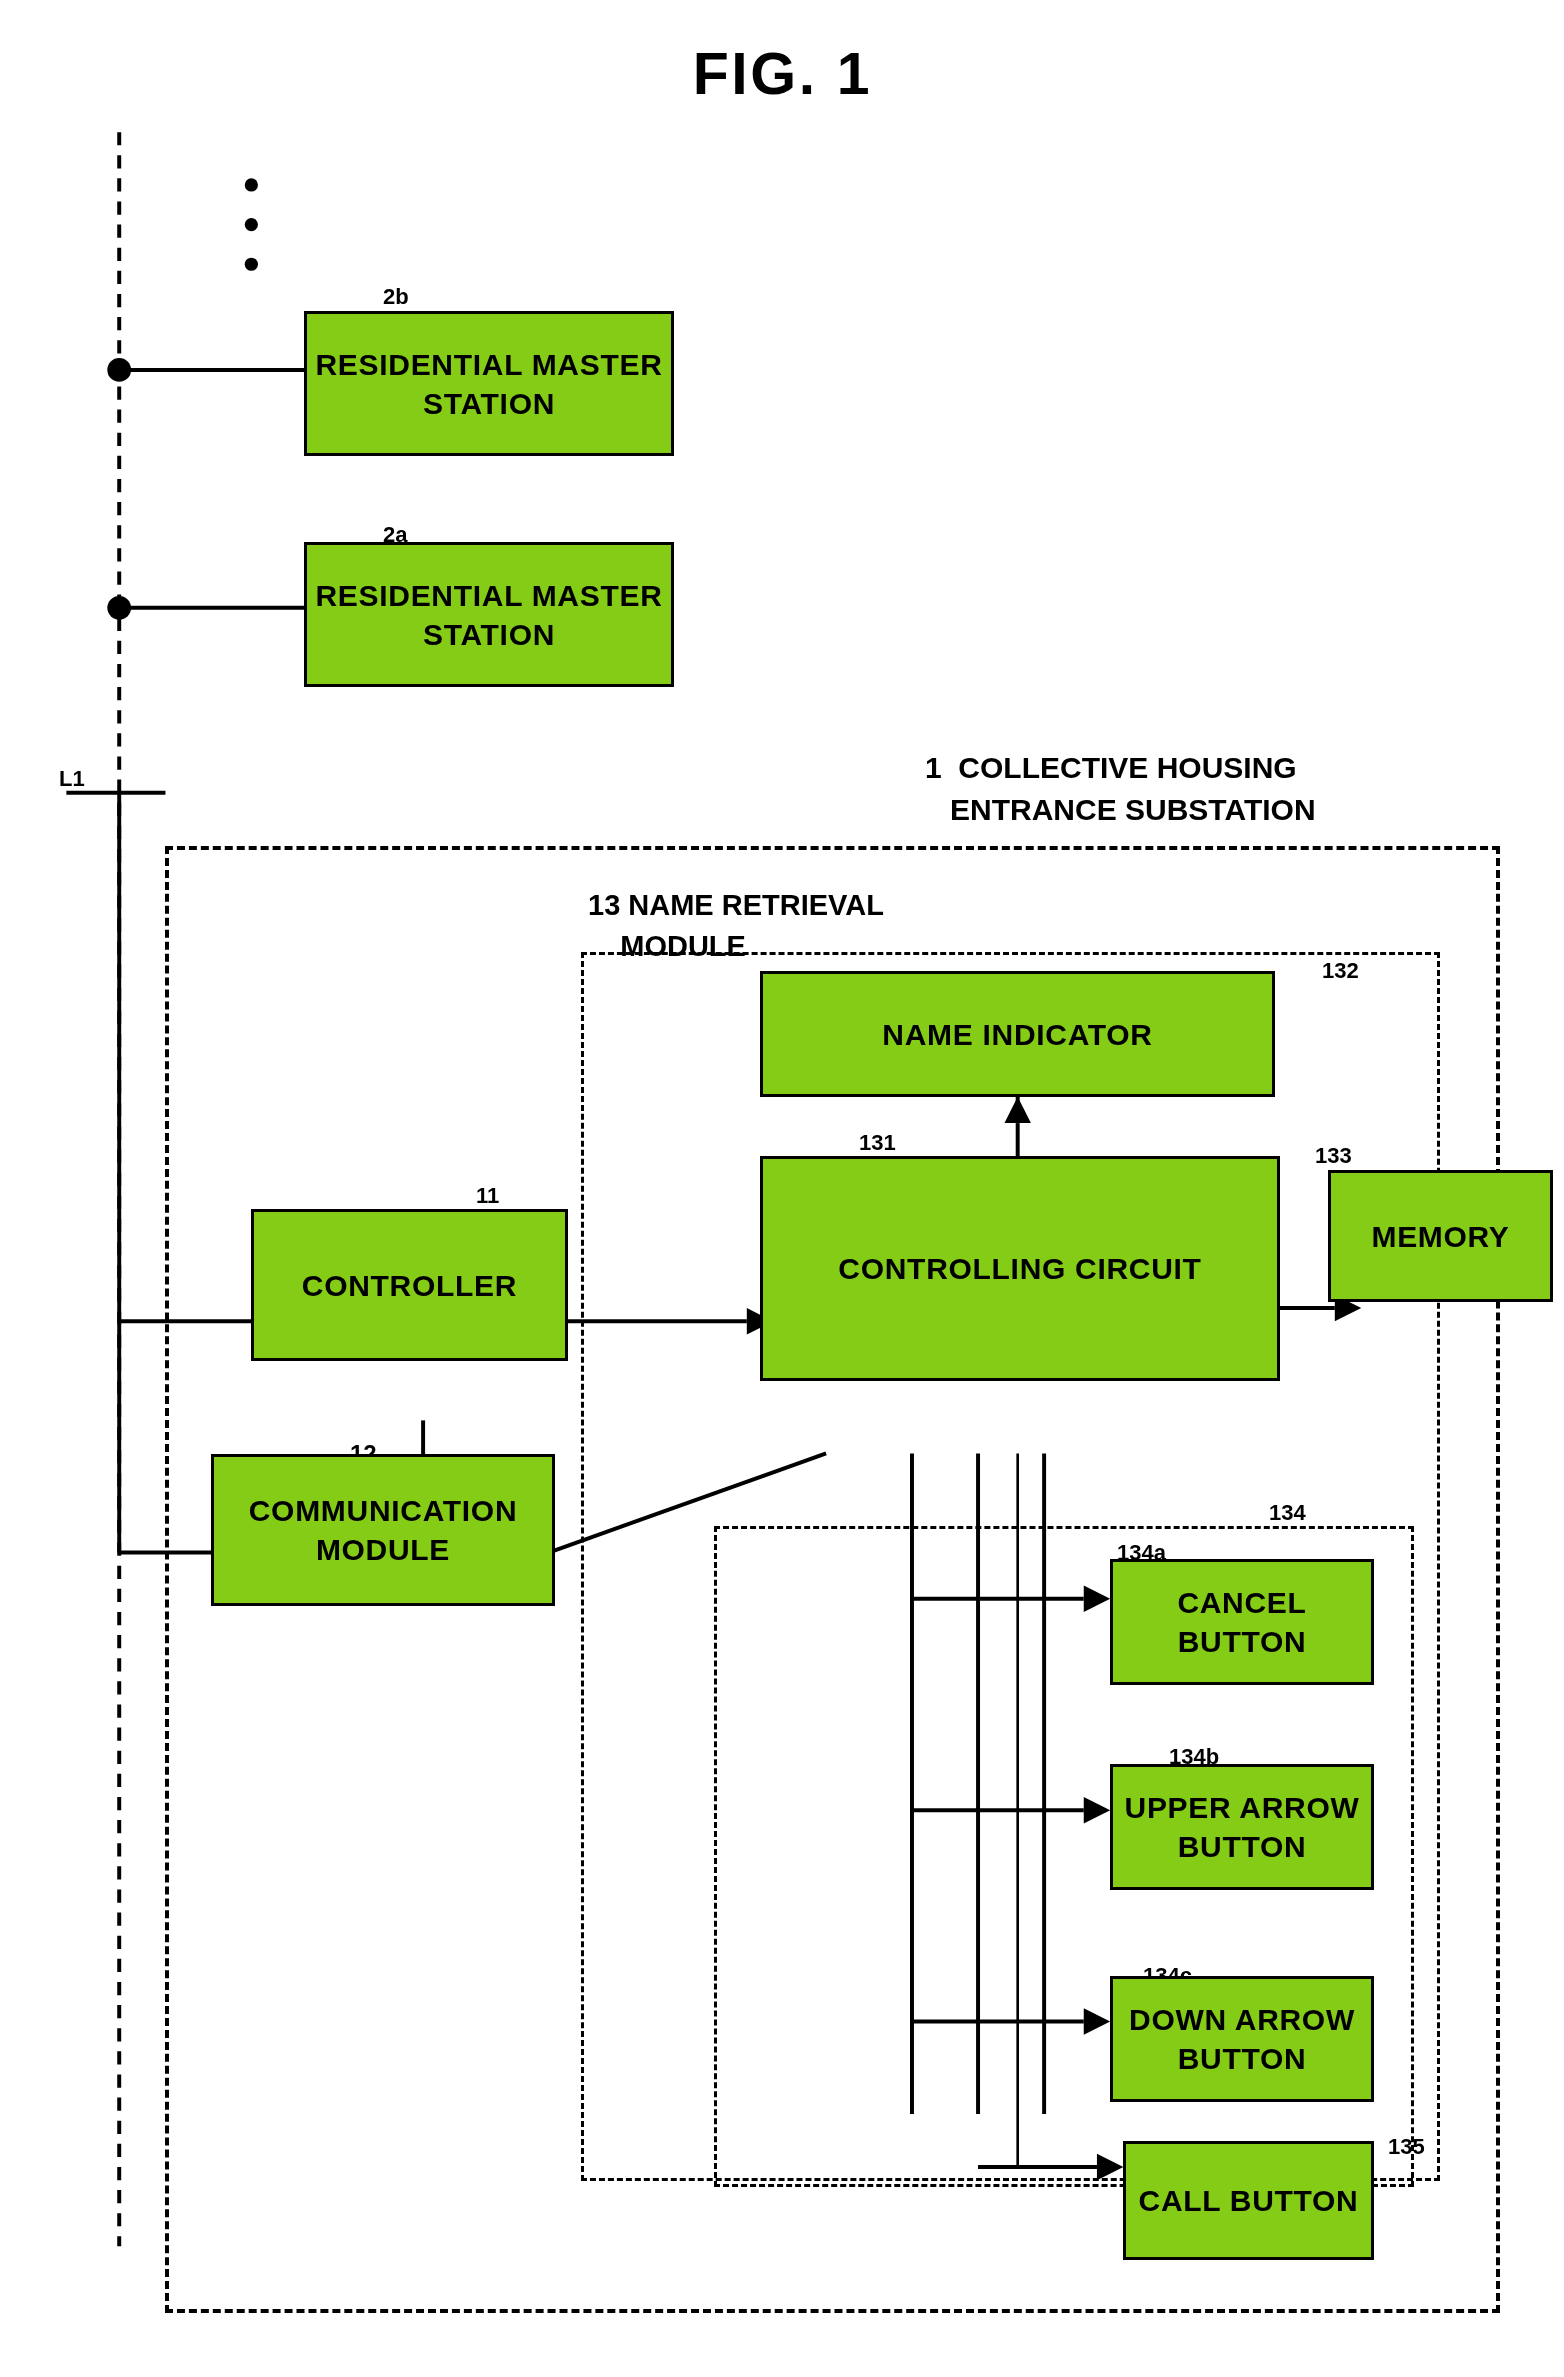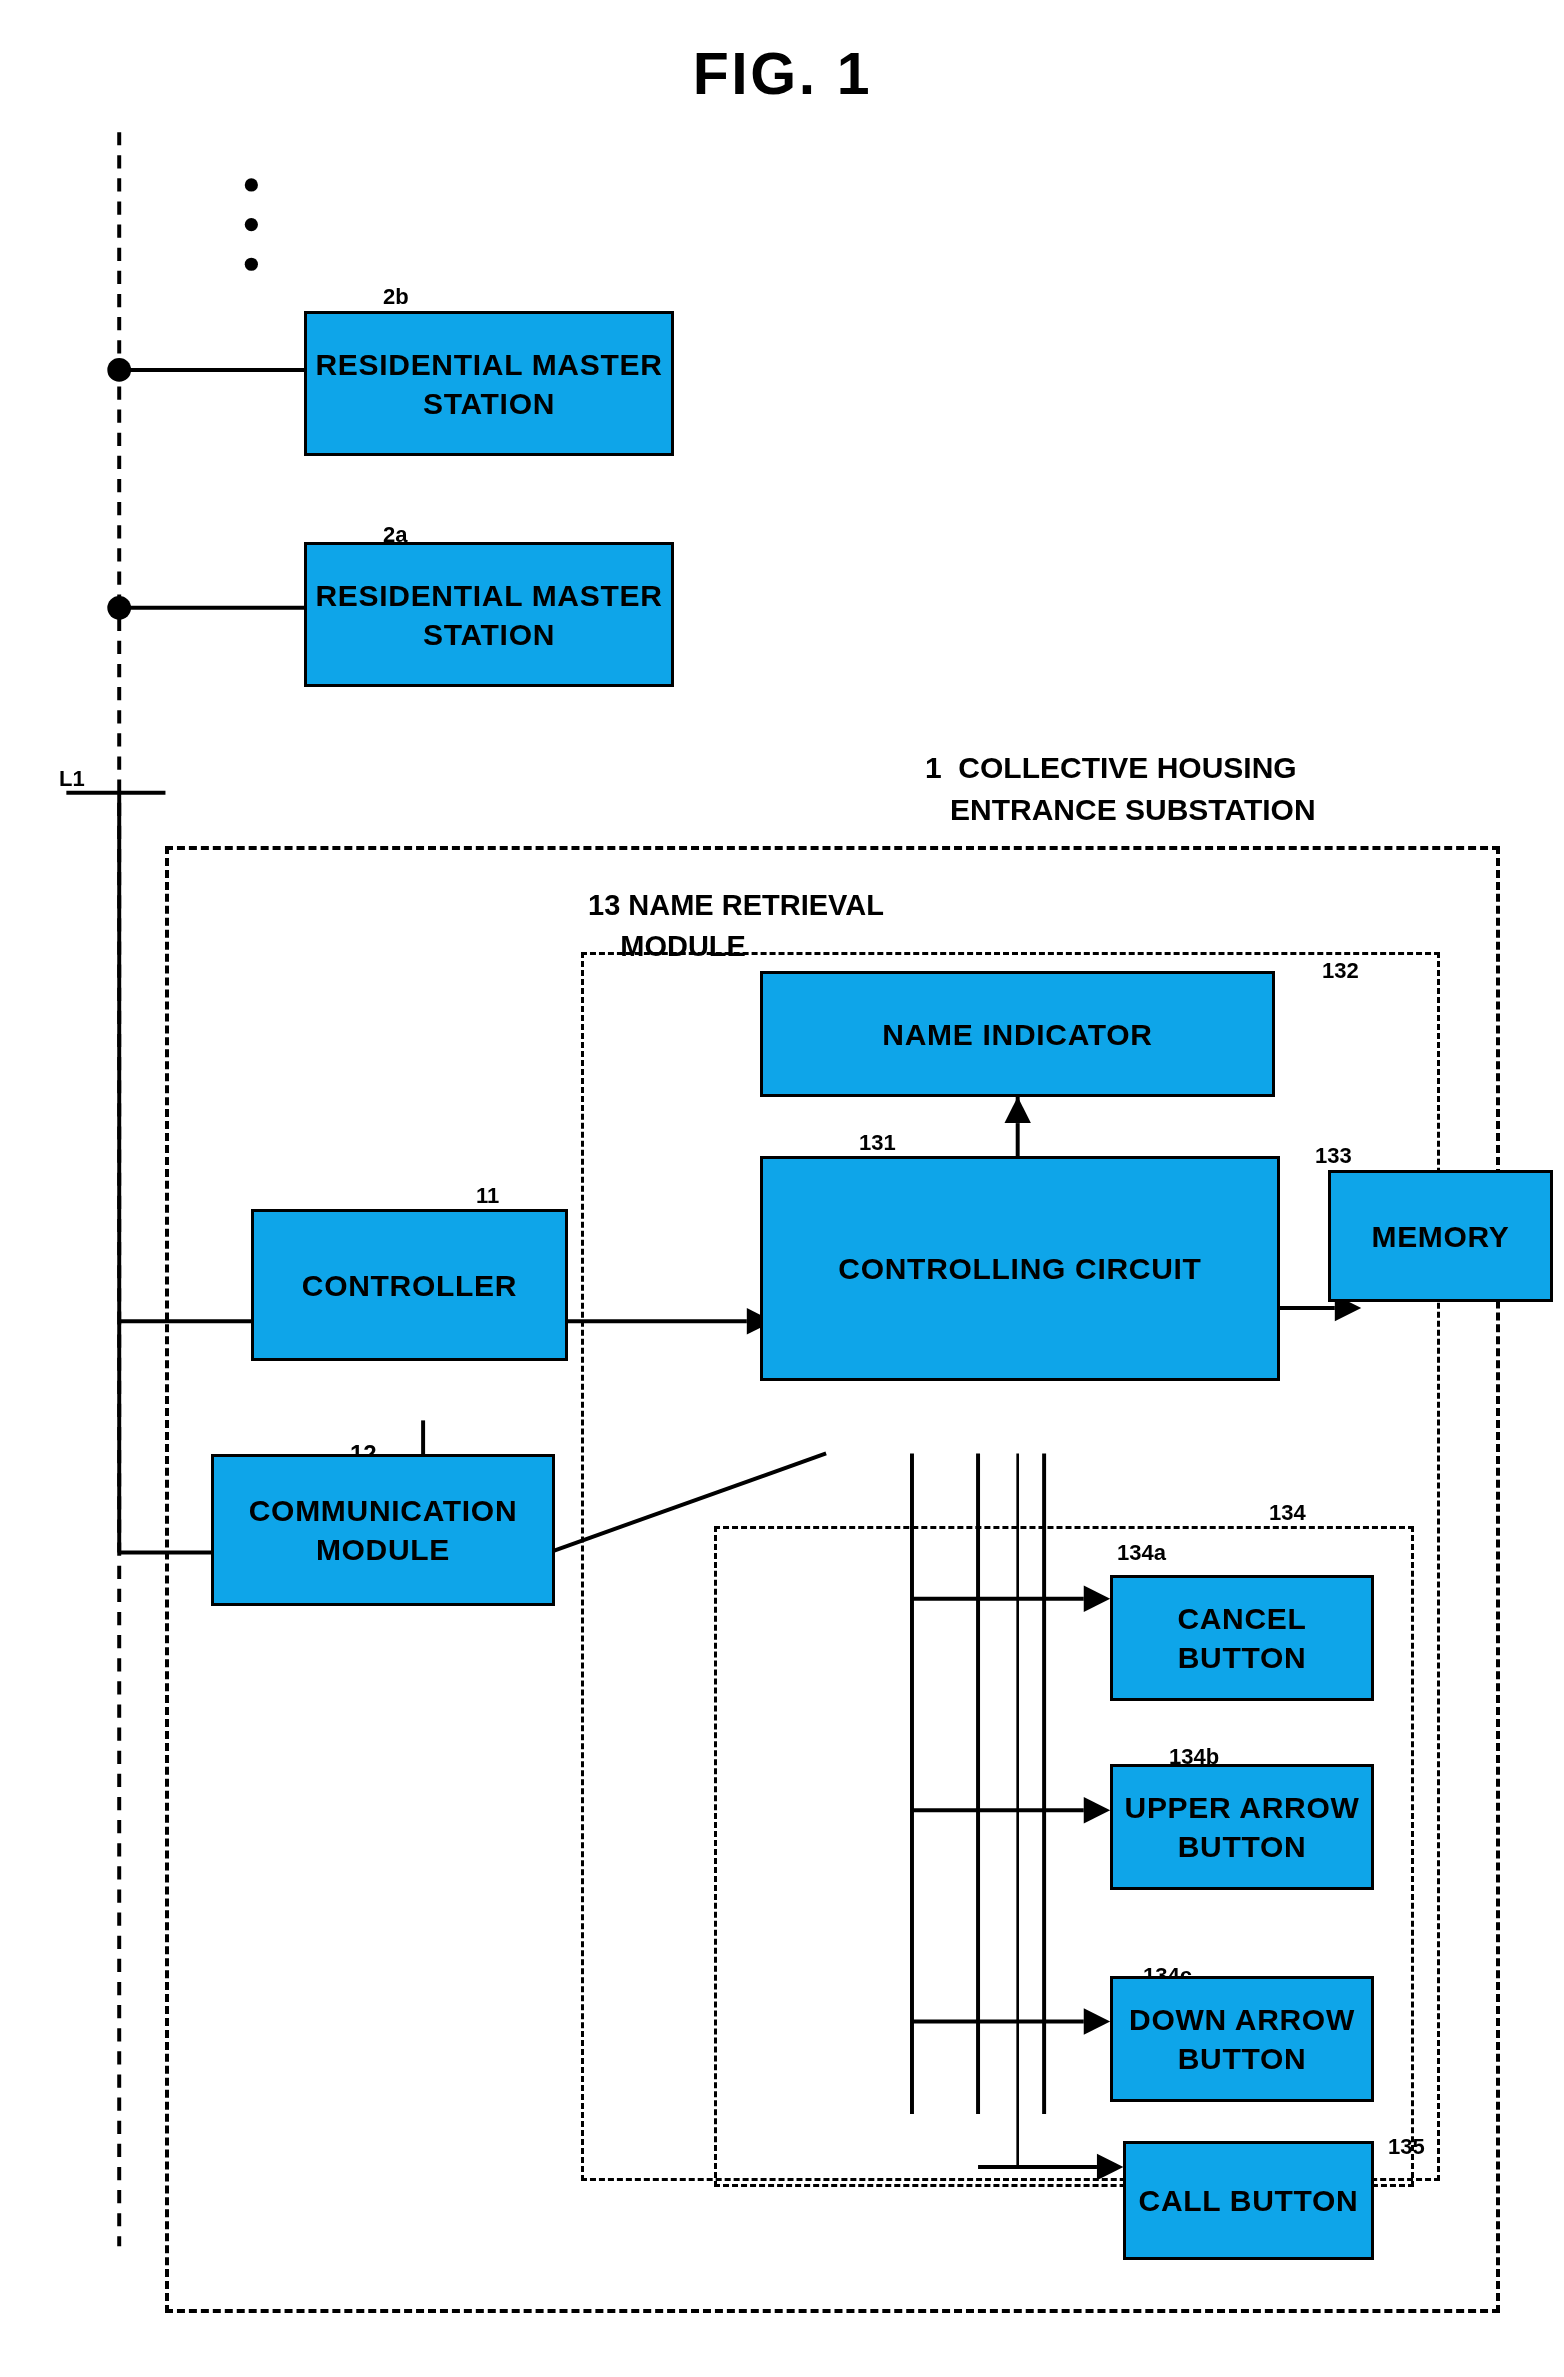--- a/index.html
+++ b/index.html
@@ -25,21 +25,21 @@
       transform: translateX(-50%);
       font-size: 59px;
       font-weight: bold;
       letter-spacing: 2.6px;
       white-space: nowrap;
     }
     
     .box {
       position: absolute;
       border: 3.3px solid #000;
-      background: #0ea5e9;
+      background: #84cc16;
       display: flex;
       align-items: center;
       justify-content: center;
       text-align: center;
       font-size: 30px;
       font-weight: bold;
       line-height: 1.3;
       letter-spacing: 0.7px;
     }
     
@@ -201,21 +201,21 @@
   <div class="box" style="left:211px; top:1454px; width:344px; height:152px;">
     <span>COMMUNICATION
 MODULE</span>
   </div>
 
   <div class="label" style="left:1269px; top:1500px;">134</div>
   <div class="button-group-dashed" style="left:714px; top:1526px; width:700px; height:661px;"></div>
 
   <div class="label" style="left:1117px; top:1540px;">134a</div>
 
-  <div class="box" style="left:1110px; top:1559px; width:264px; height:126px;margin-top:16px;">
+  <div class="box" style="left:1110px; top:1559px; width:264px; height:126px;">
     <span>CANCEL
 BUTTON</span>
   </div>
 
   <div class="label" style="left:1137px; top:1744px;margin-left:32px;">134b</div>
 
   <div class="box" style="left:1110px; top:1764px; width:264px; height:126px;">
     <span>UPPER ARROW
 BUTTON</span>
   </div>

